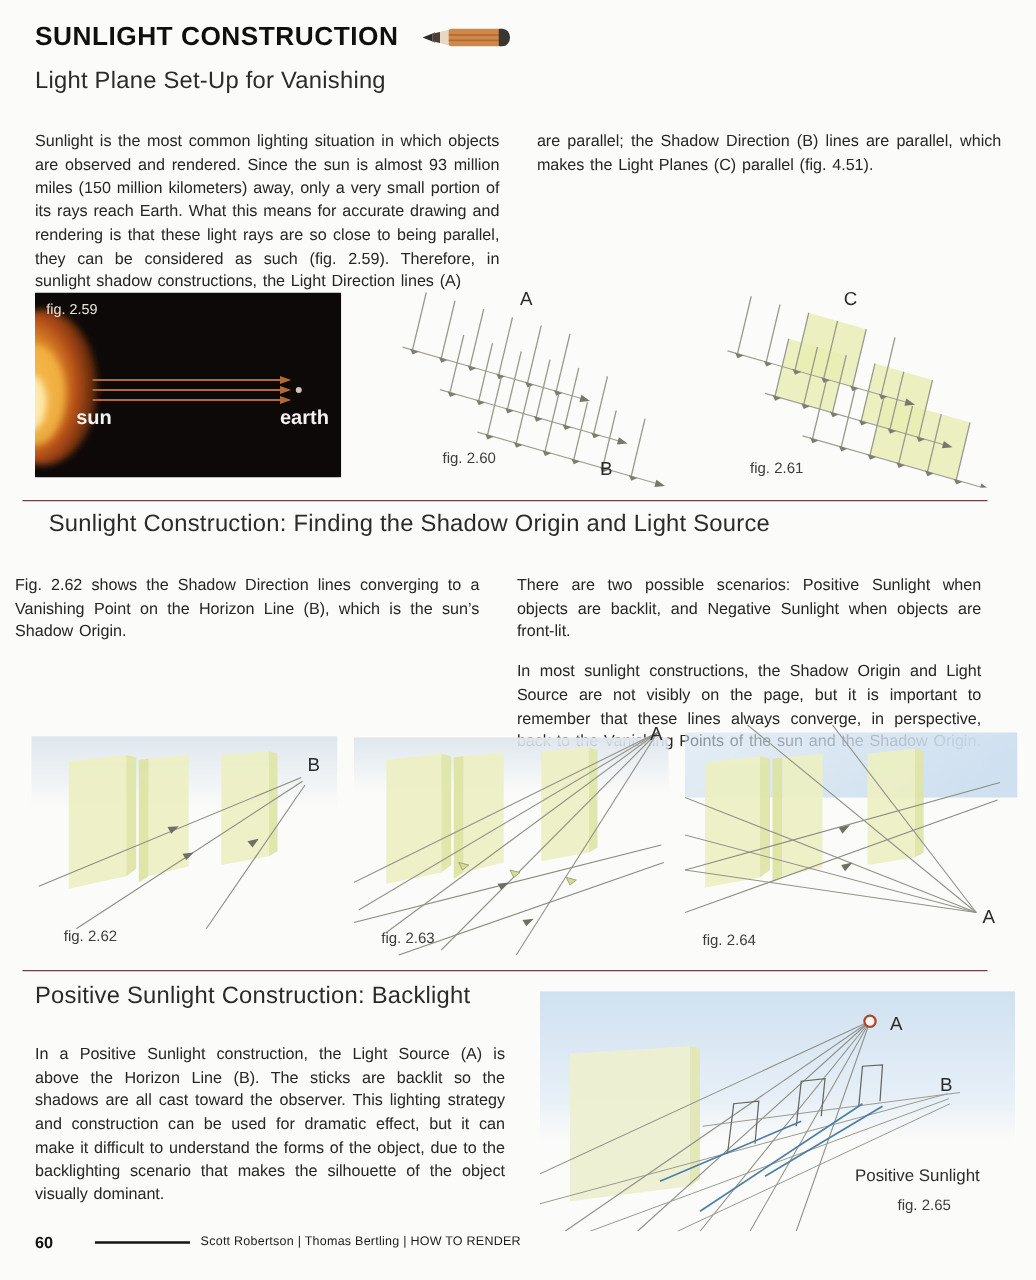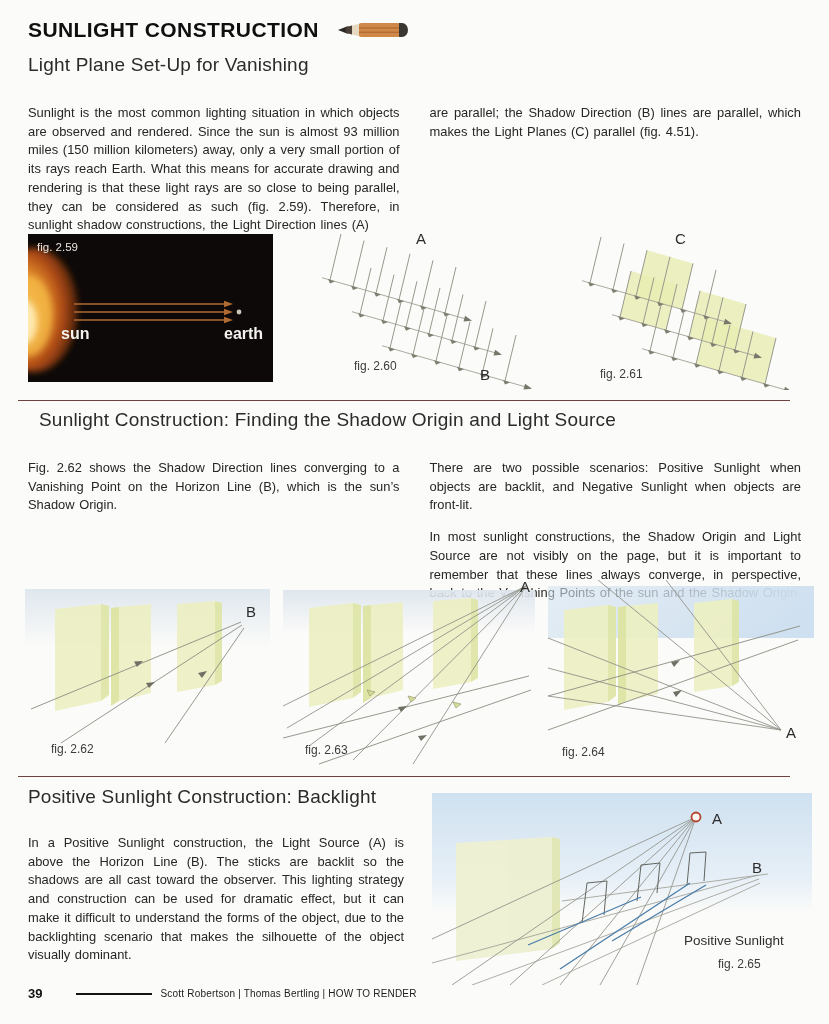--- a/index.html
+++ b/index.html
@@ -142,21 +142,21 @@
     <use href="#stickrow" transform="translate(60,89)"></use>
     <use href="#stickrow" transform="translate(90,123)"></use>
     <text x="115" y="16" class="svg-point-label">C</text>
     <text x="40" y="150" class="svg-fig-label">fig. 2.61</text>
   </svg>
 </div>
 
 <div class="abs divider" style="top:400px;"></div>
 <div class="abs section-heading" style="left:28px;top:409px;margin-left:11px;">Sunlight Construction: Finding the Shadow Origin and Light Source</div>
 
-<div class="abs cols" style="left:28px;top:449px;">
+<div class="abs cols" style="left:12px;top:449px;">
   <div class="col">
     <p class="para">Fig. 2.62 shows the Shadow Direction lines converging to a Vanishing Point on the Horizon Line (B), which is the sun’s Shadow Origin.</p>
   </div>
   <div class="col">
     <p class="para">There are two possible scenarios: Positive Sunlight when objects are backlit, and Negative Sunlight when objects are front-lit.</p>
     <p class="para">In most sunlight constructions, the Shadow Origin and Light Source are not visibly on the page, but it is important to remember that these lines always converge, in perspective, back to the Vanishing Points of the sun and the Shadow Origin.</p>
   </div>
 </div>
 
 <div class="abs" style="left:25px;top:585px;">
@@ -309,16 +309,16 @@
     </g>
     <circle cx="264" cy="24" r="4.5" fill="#fdf7f4" stroke="#b2432c" stroke-width="1.8"></circle>
     <text x="280" y="31" class="svg-point-label">A</text>
     <text x="320" y="80" class="svg-point-label">B</text>
     <text x="252" y="152" font-size="13.5" fill="#2e2e2e">Positive Sunlight</text>
     <text x="286" y="175" class="svg-fig-label">fig. 2.65</text>
   </svg>
 </div>
 
 <div class="abs footer" style="left:28px;top:986px;width:773px;">
-  <span class="pageno">39</span>
+  <span class="pageno">60</span>
   <span class="rule"></span>
   <span class="credits"><span>Scott Robertson | Thomas Bertling | </span><b>HOW TO RENDER</b></span>
 </div>
 
 </body></html>

